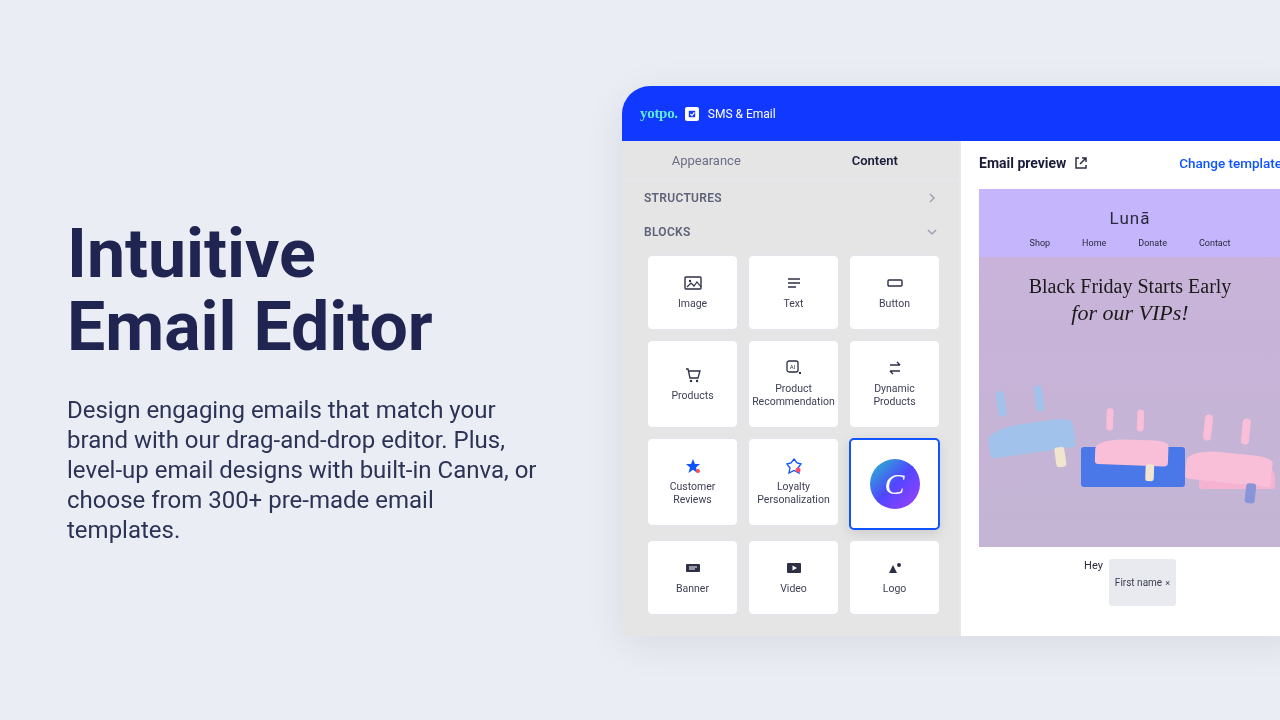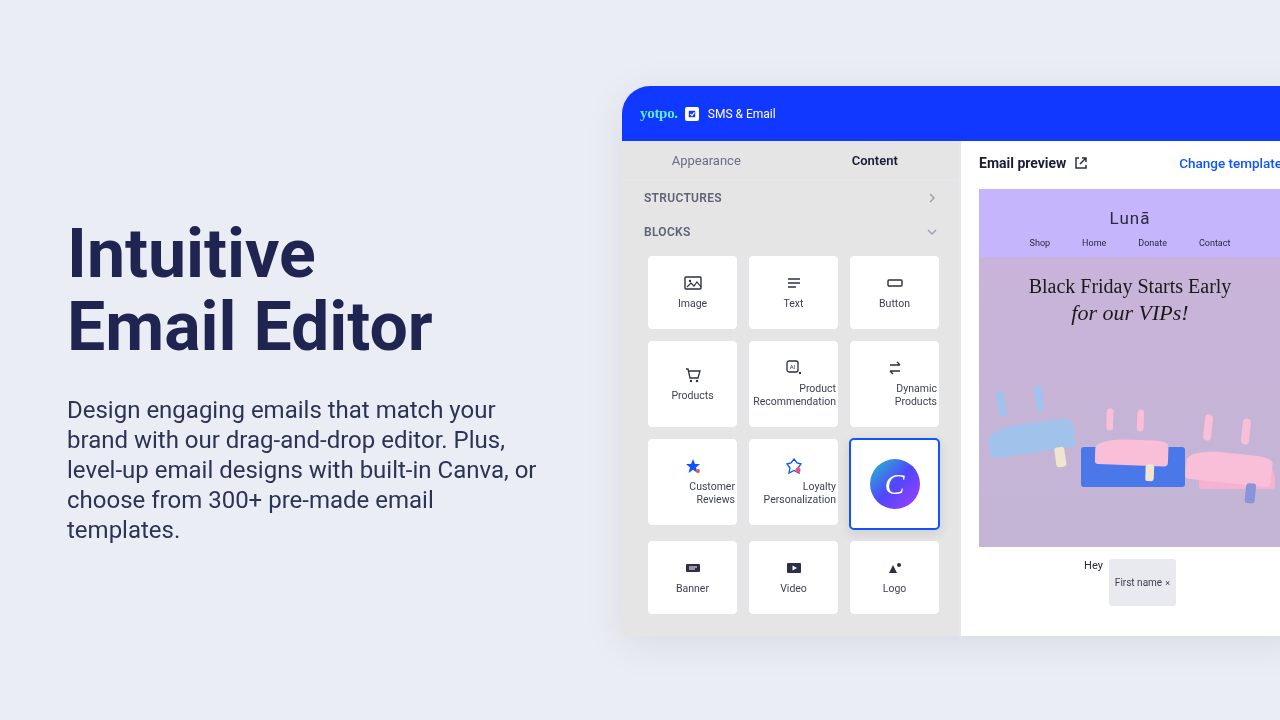--- a/index.html
+++ b/index.html
@@ -112,21 +112,21 @@
   cursor: grab;
   background: #fff;
 }
 .block.tall { height: 88px; }
 .block.selected {
   border: 2px solid #1054ff;
   height: 92px;
   box-shadow: 0 4px 12px rgba(0,0,0,0.1);
 }
 .block-icon { width: 18px; height: 18px; display: flex; align-items: center; justify-content: center; }
-.block-label { font-size: 10.5px; color: #3d3f56; text-align: right; line-height: 1.2; padding: 0 2px; }
+.block-label { font-size: 10.5px; color: #3d3f56; text-align: center; line-height: 1.2; padding: 0 2px; }
 .canva-circle {
   width: 50px;
   height: 50px;
   border-radius: 50%;
   background: linear-gradient(135deg, #24c1c9 0%, #5046ff 50%, #a53fff 100%);
   display: flex;
   align-items: center;
   justify-content: center;
   color: #fff;
   font-size: 30px;

